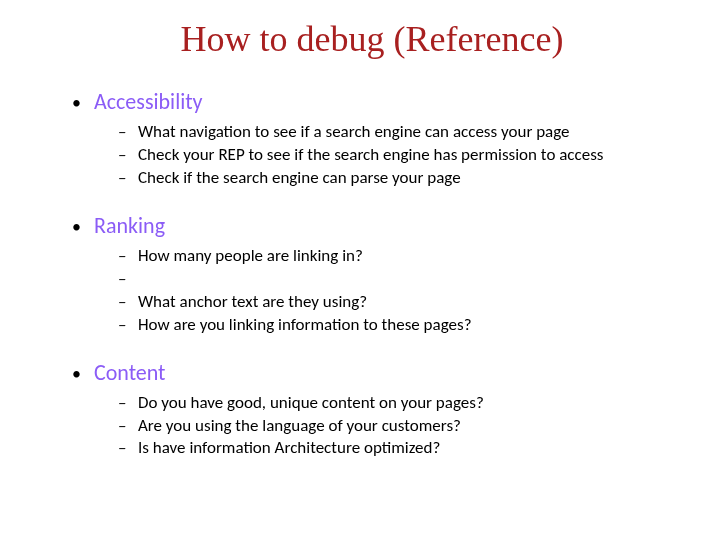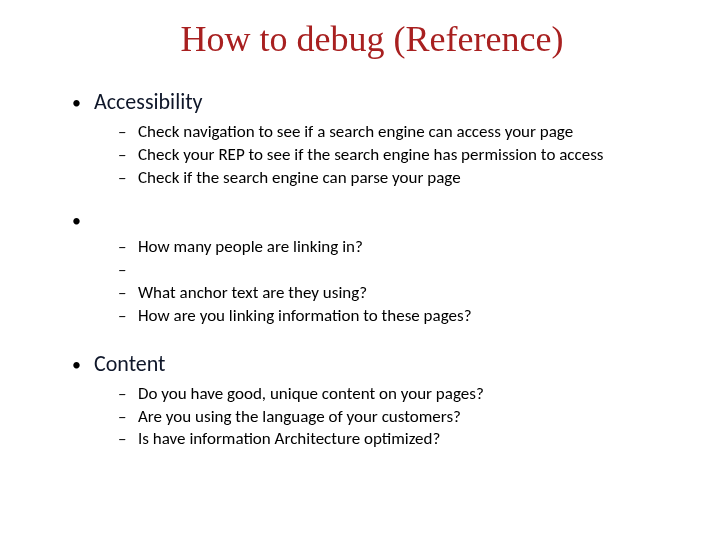--- a/index.html
+++ b/index.html
@@ -40,21 +40,21 @@
   }
   .dot {
     color: #000;
     font-size: 18px;
     line-height: 1;
     width: 22px;
     flex: 0 0 22px;
   }
   .section-label {
     font-size: 22px;
-    color: #0f172a;
+    color: #8b5cf6;
   }
   ul.sub {
     list-style: none;
     margin: 6px 0 0 0;
     padding: 0 0 0 46px;
   }
   ul.sub > li {
     display: flex;
     align-items: baseline;
     font-size: 17px;
@@ -75,36 +75,37 @@
   <ul class="top">
 
     <li>
       <div class="bullet-row">
         <span class="dot">•</span>
         <span class="section-label">Accessibility</span>
       </div>
       <ul class="sub">
         <li>
             <span class="dash">–</span>
-            <span>Check navigation to see if a search engine can access your page</span>
+            <span>What navigation to see if a search engine can access your page</span>
           </li>
         <li>
             <span class="dash">–</span>
             <span>Check your REP to see if the search engine has permission to access</span>
           </li>
         <li>
             <span class="dash">–</span>
             <span>Check if the search engine can parse your page</span>
           </li>
       </ul>
     </li>
 
     <li>
       <div class="bullet-row">
         <span class="dot">•</span>
+        <span class="section-label">Ranking</span>
       </div>
       <ul class="sub">
         <li>
             <span class="dash">–</span>
             <span>How many people are linking in?</span>
           </li>
         <li>
             <span class="dash">–</span>
           </li>
         <li>

